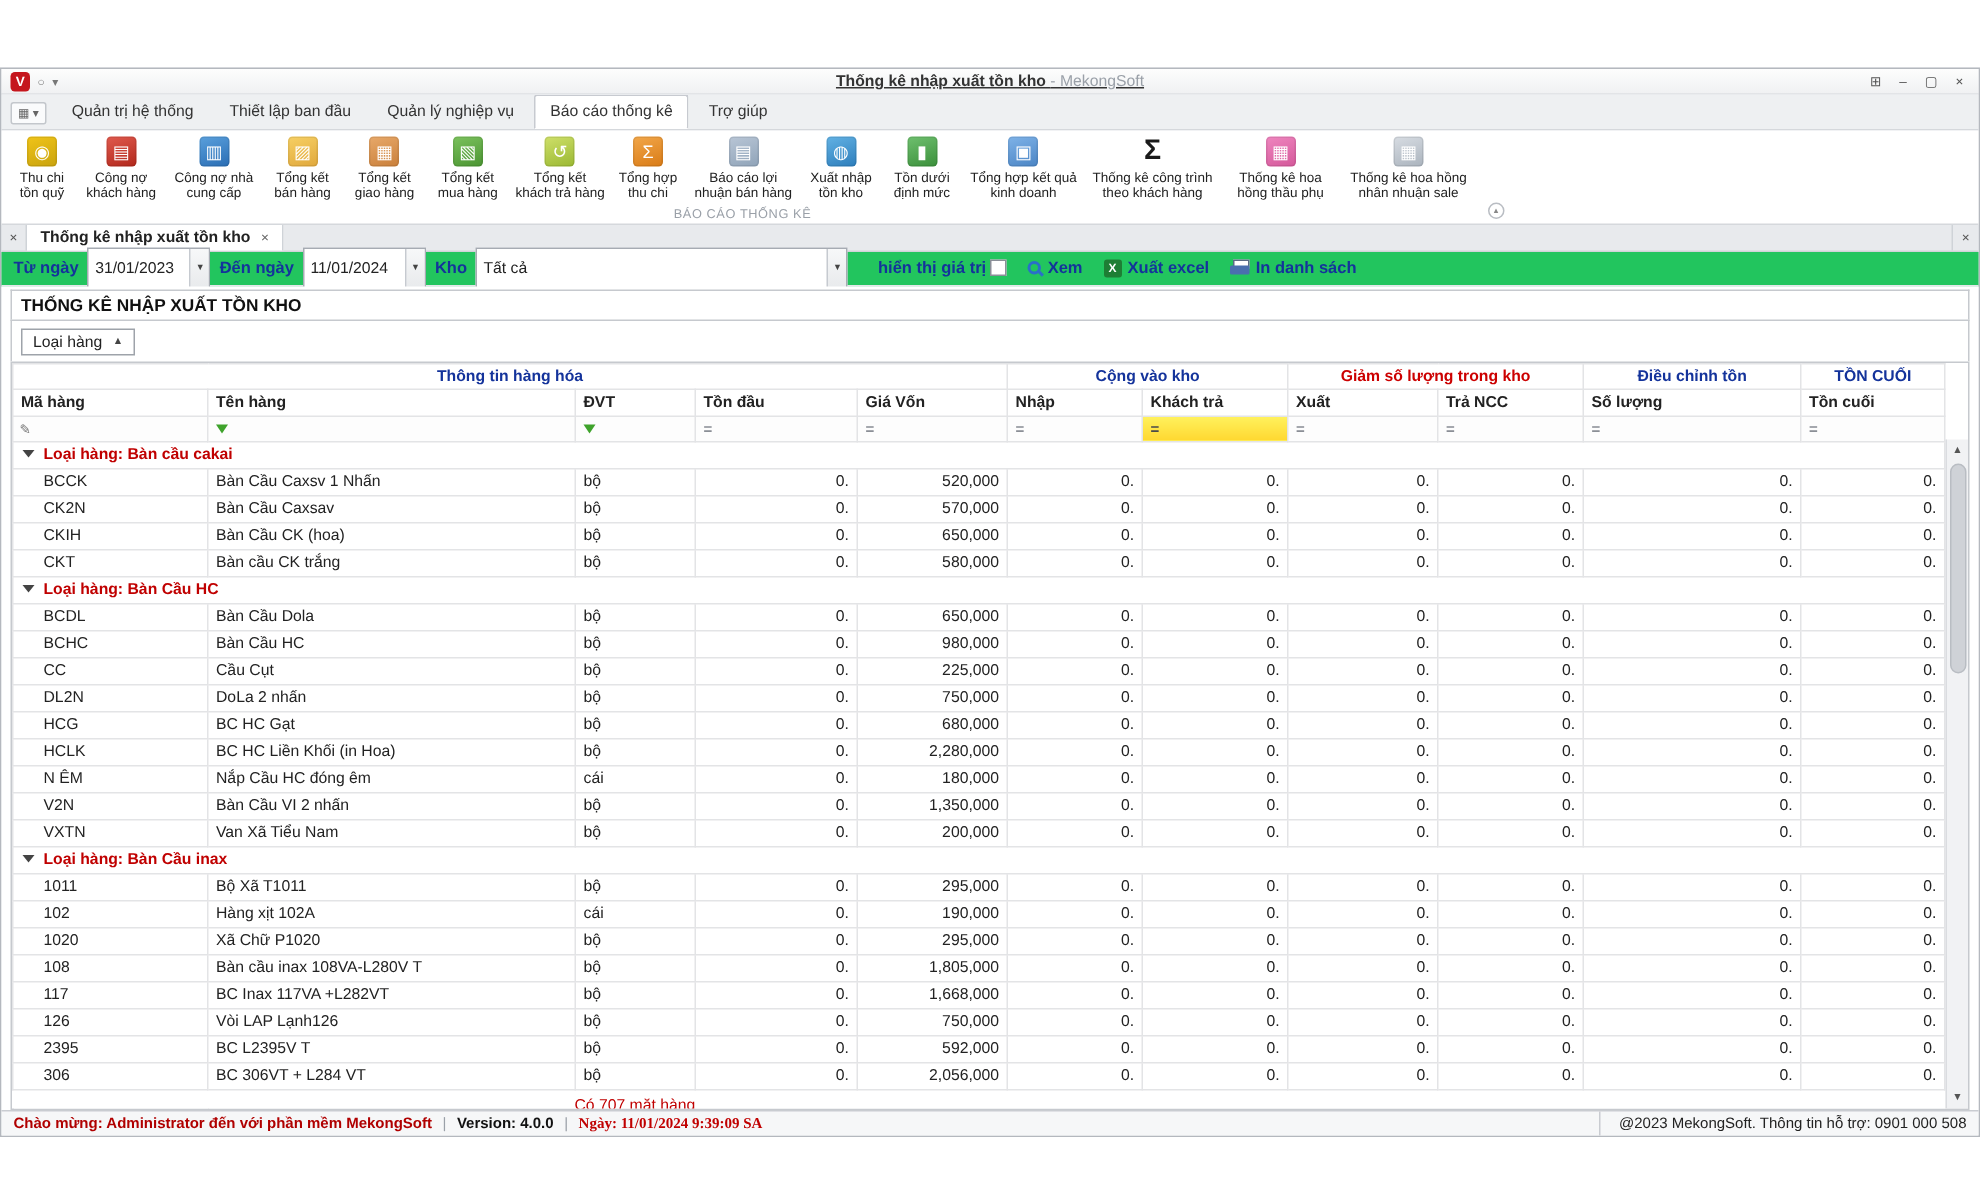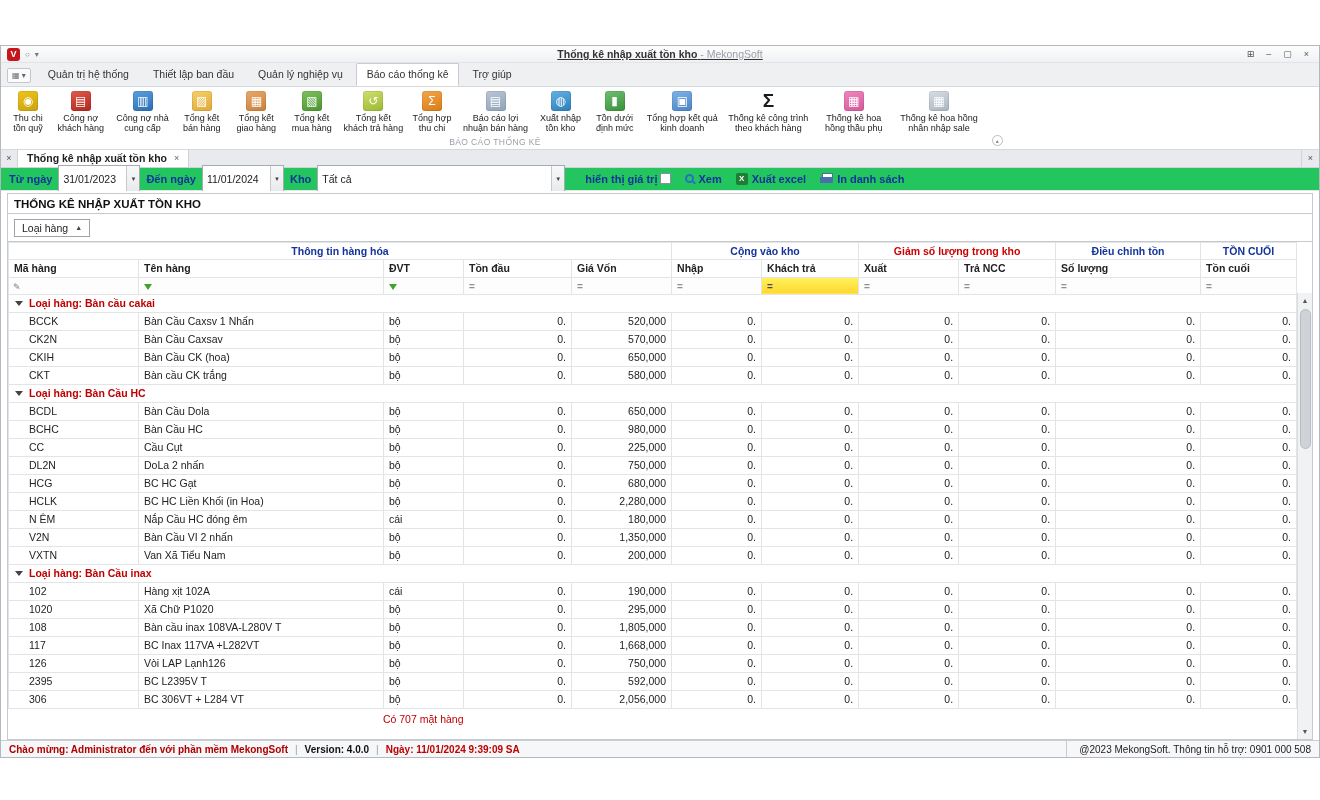--- a/index.html
+++ b/index.html
@@ -120,21 +120,21 @@
   .vs-btn{height:15px;width:100%;font-size:7px;color:#555;display:flex;align-items:center;justify-content:center;}
   .vs-thumb{width:11px;height:140px;background:#cfd2d7;border:1px solid #b9bdc3;border-radius:6px;margin-top:1px;}
   .vs-space{flex:1;}
 
   
   .statusbar{height:17px;flex:0 0 17px;background:#f6f7f8;border-top:1px solid #c9ccd1;
     display:flex;align-items:center;font-size:10px;padding:0 8px;gap:7px;}
   .sb-welcome{color:#b00000;font-weight:bold;}
   .sb-sep{color:#9aa0a8;}
   .sb-version{color:#111;font-weight:bold;}
-  .sb-date{color:#c00000;font-weight:bold;}
+  .sb-date{color:#c00000;font-weight:bold;font-family:Liberation Serif, serif;}
   .sb-right{margin-left:auto;border-left:1px solid #c9ccd1;padding-left:12px;color:#222;
     align-self:stretch;display:flex;align-items:center;}
 </style>
 </head>
 <body>
 
 <div class="desktop">
   <div class="app">
 
     <div class="titlebar">
@@ -218,21 +218,21 @@
             <div class="rb-item">
               <div class="rb-icon plain">Σ</div>
               <div class="rb-label">Thống kê công trình theo khách hàng</div>
             </div>
             <div class="rb-item">
               <div class="rb-icon" style="background: linear-gradient(160deg, rgb(239, 134, 191) 0%, rgb(212, 88, 154) 100%);">▦</div>
               <div class="rb-label">Thống kê hoa hồng thầu phụ</div>
             </div>
             <div class="rb-item">
               <div class="rb-icon" style="background: linear-gradient(160deg, rgb(216, 221, 227) 0%, rgb(170, 179, 189) 100%);">▦</div>
-              <div class="rb-label">Thống kê hoa hồng nhân nhập sale</div>
+              <div class="rb-label">Thống kê hoa hồng nhân nhuận sale</div>
             </div>
           </div>
         <div class="rb-caption">
           <span>BÁO CÁO THỐNG KÊ</span>
           <span class="rb-collapse">▴</span>
         </div>
       </div>
     </div>
 
     <div class="tabstrip">
@@ -509,20 +509,33 @@
                 <td class="dcell right">0.</td>
                 <td class="dcell right">0.</td>
                 <td class="dcell right">0.</td>
                 <td class="dcell right">0.</td>
                 <td class="dcell right">0.</td>
               </tr>
               <tr class="group-row">
                 <td colspan="11"><span class="g-arrow"></span><span class="g-label">Loại hàng: Bàn Cầu inax</span></td>
               </tr>
               <tr class="data-row">
+                <td class="dcell left">1011</td>
+                <td class="dcell left">Bộ Xã T1011</td>
+                <td class="dcell left">bộ</td>
+                <td class="dcell right">0.</td>
+                <td class="dcell right">295,000</td>
+                <td class="dcell right">0.</td>
+                <td class="dcell right">0.</td>
+                <td class="dcell right">0.</td>
+                <td class="dcell right">0.</td>
+                <td class="dcell right">0.</td>
+                <td class="dcell right">0.</td>
+              </tr>
+              <tr class="data-row">
                 <td class="dcell left">102</td>
                 <td class="dcell left">Hàng xịt 102A</td>
                 <td class="dcell left">cái</td>
                 <td class="dcell right">0.</td>
                 <td class="dcell right">190,000</td>
                 <td class="dcell right">0.</td>
                 <td class="dcell right">0.</td>
                 <td class="dcell right">0.</td>
                 <td class="dcell right">0.</td>
                 <td class="dcell right">0.</td>

